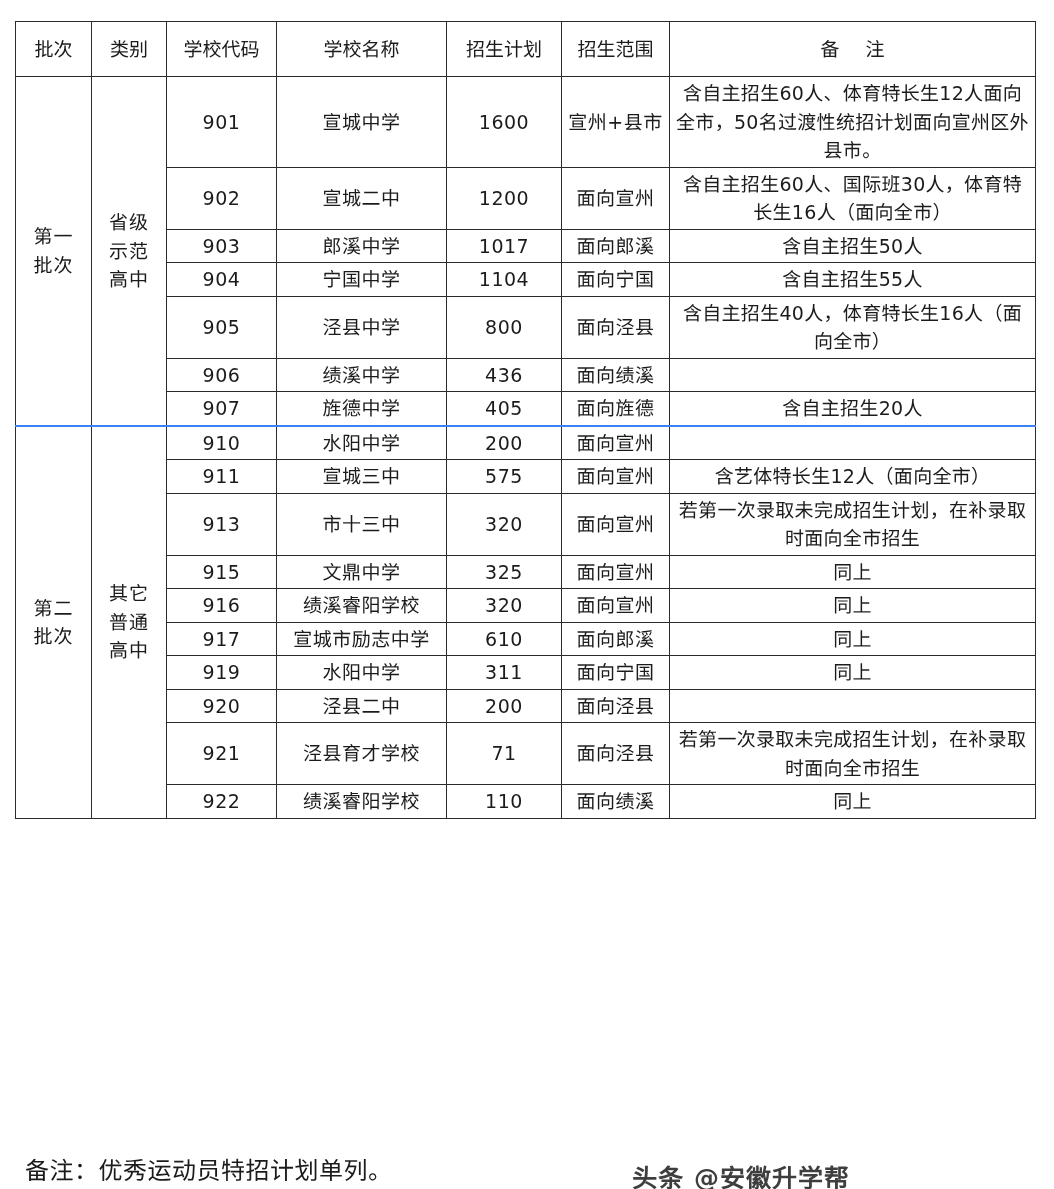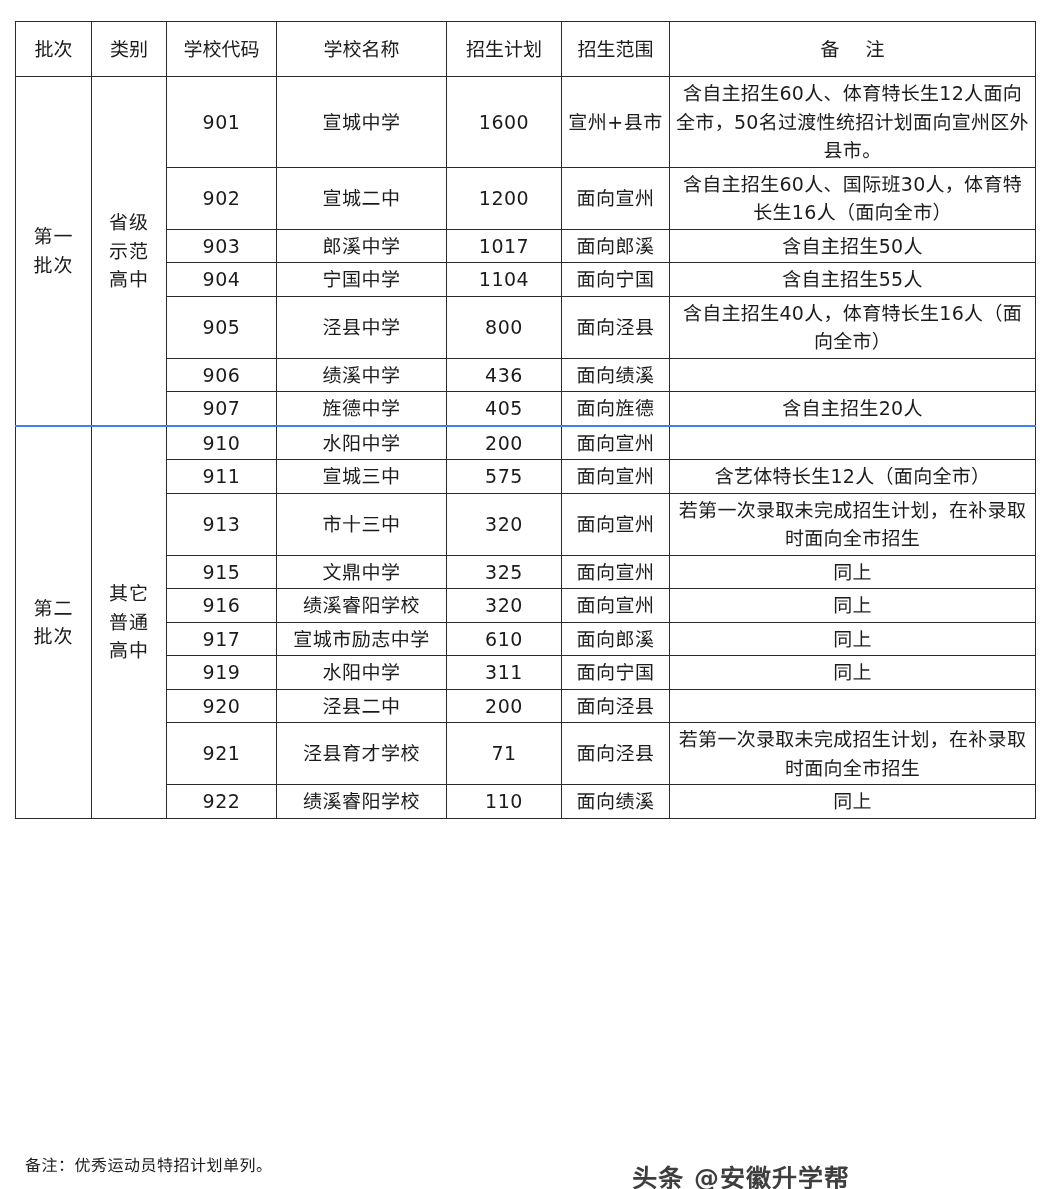--- a/index.html
+++ b/index.html
@@ -99,21 +99,21 @@
   td.remark  { font-size: 18px; line-height: 1.62; letter-spacing: 0.3px; margin-top: 44px; }
   td.remark.empty { letter-spacing: 0; }
 
   
   tr.batch-break > td { border-top: 2px solid #3b82f6; }
 
   .footnote {
     position: absolute;
     left: 25px;
     top: 1156px;
-    font-size: 16px;
+    font-size: 24px;
     line-height: 1.3;
     color: #1b1b1b;
     letter-spacing: 0.5px;
     white-space: nowrap;
   }
 
   .watermark {
     position: absolute;
     right: 14px;
     top: 1140px;

